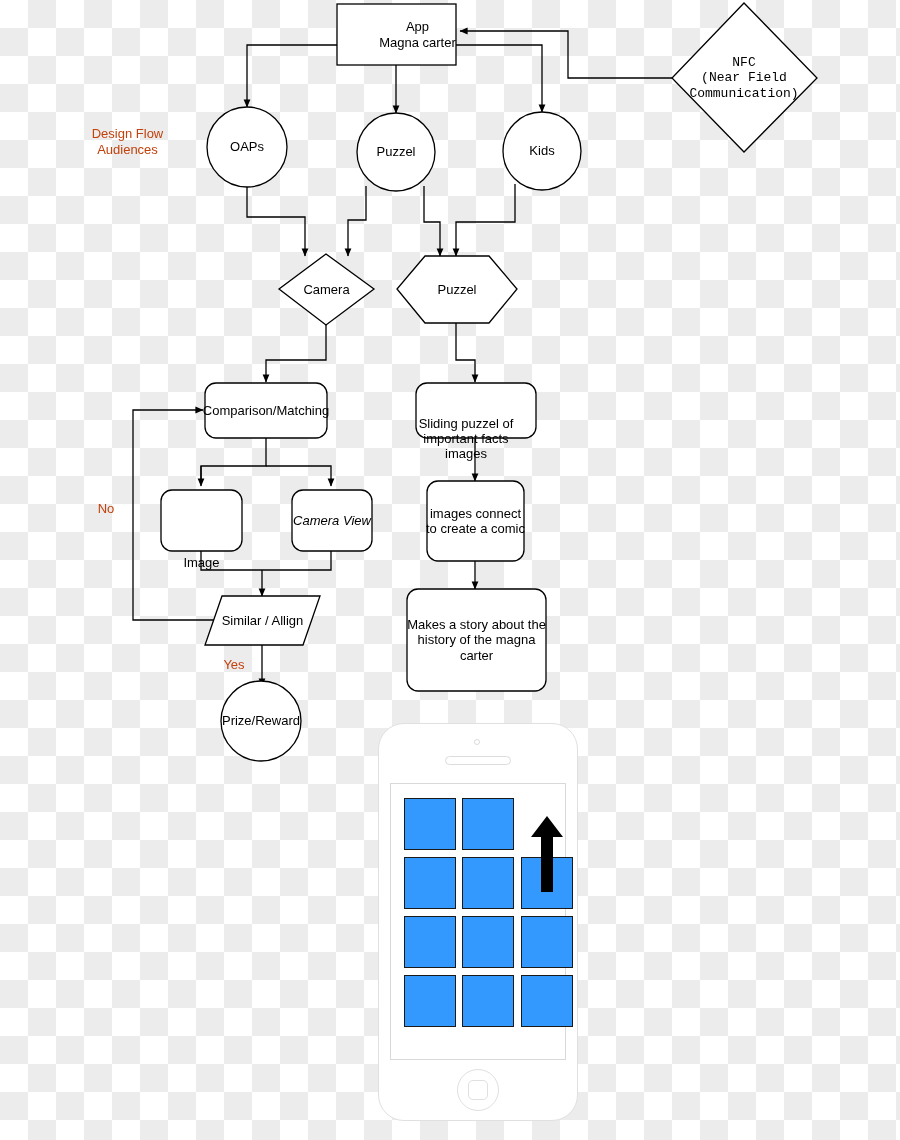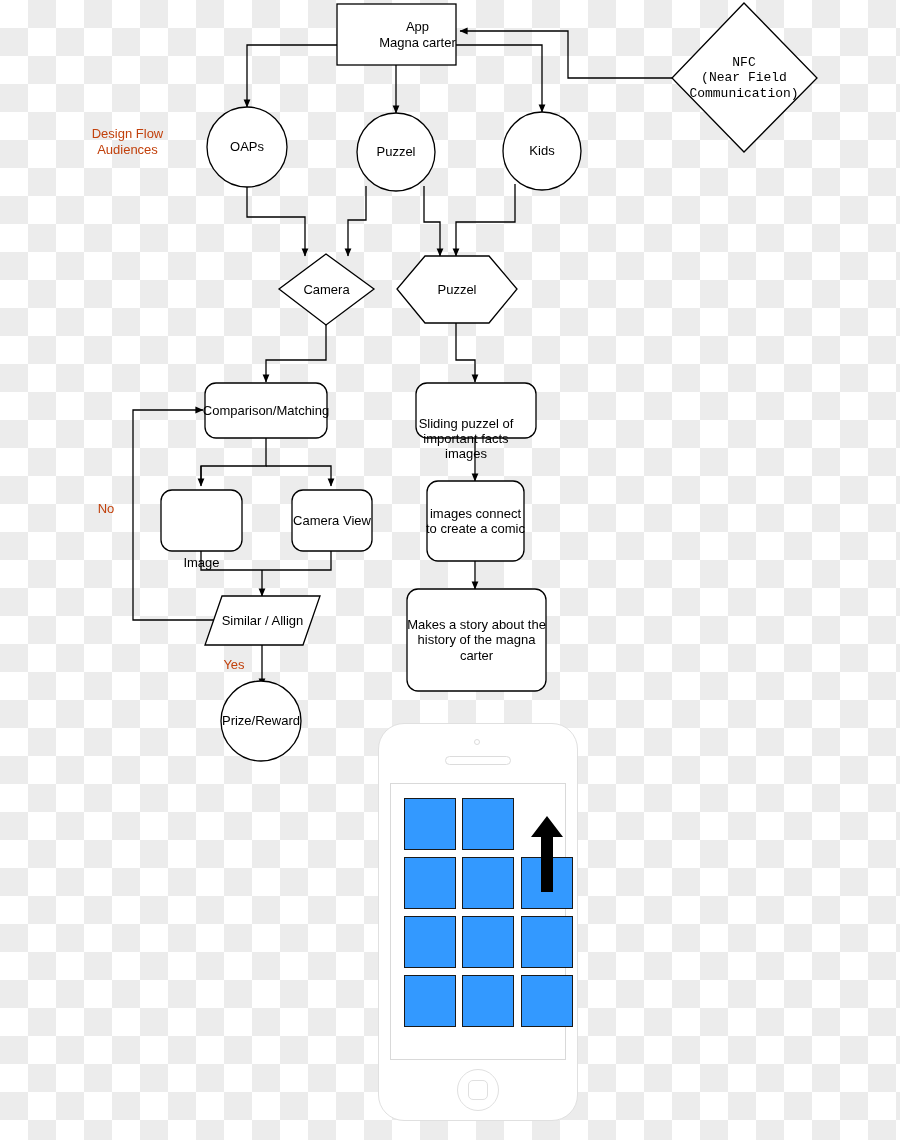--- a/index.html
+++ b/index.html
@@ -136,21 +136,21 @@
   <div class="nodeText" style="left:207px;top:107px;width:80px;height:80px;">OAPs</div>
   <div class="nodeText" style="left:357px;top:113px;width:78px;height:78px;">Puzzel</div>
   <div class="nodeText" style="left:503px;top:112px;width:78px;height:78px;">Kids</div>
   <div class="nodeText" style="left:279px;top:254px;width:95px;height:71px;">Camera</div>
   <div class="nodeText" style="left:397px;top:256px;width:120px;height:67px;">Puzzel</div>
   <div class="nodeText" style="left:199px;top:383px;width:134px;height:55px;">Comparison/Matching</div>
   <div class="nodeText" style="left:416px;top:383px;width:100px;height:55px;margin-top:28px;">Sliding puzzel of
 important facts
 images</div>
   <div class="nodeText" style="left:161px;top:490px;width:81px;height:61px;margin-top:42px;">Image</div>
-  <div class="nodeText" style="left:290px;top:490px;width:84px;height:61px;">Camera View</div>
+  <div class="nodeText" style="left:290px;top:490px;width:84px;height:61px;font-style:italic;">Camera View</div>
   <div class="nodeText" style="left:424px;top:481px;width:103px;height:80px;">images connect
 to create a comic</div>
   <div class="nodeText" style="left:205px;top:596px;width:115px;height:49px;">Similar / Allign</div>
   <div class="nodeText" style="left:407px;top:589px;width:139px;height:102px;">Makes a story about the
 history of the magna
 carter</div>
   <div class="nodeText" style="left:221px;top:681px;width:80px;height:80px;">Prize/Reward</div>
 
   <div class="freeLabel" style="left:80px;top:126px;width:95px;">Design Flow
 Audiences</div>

